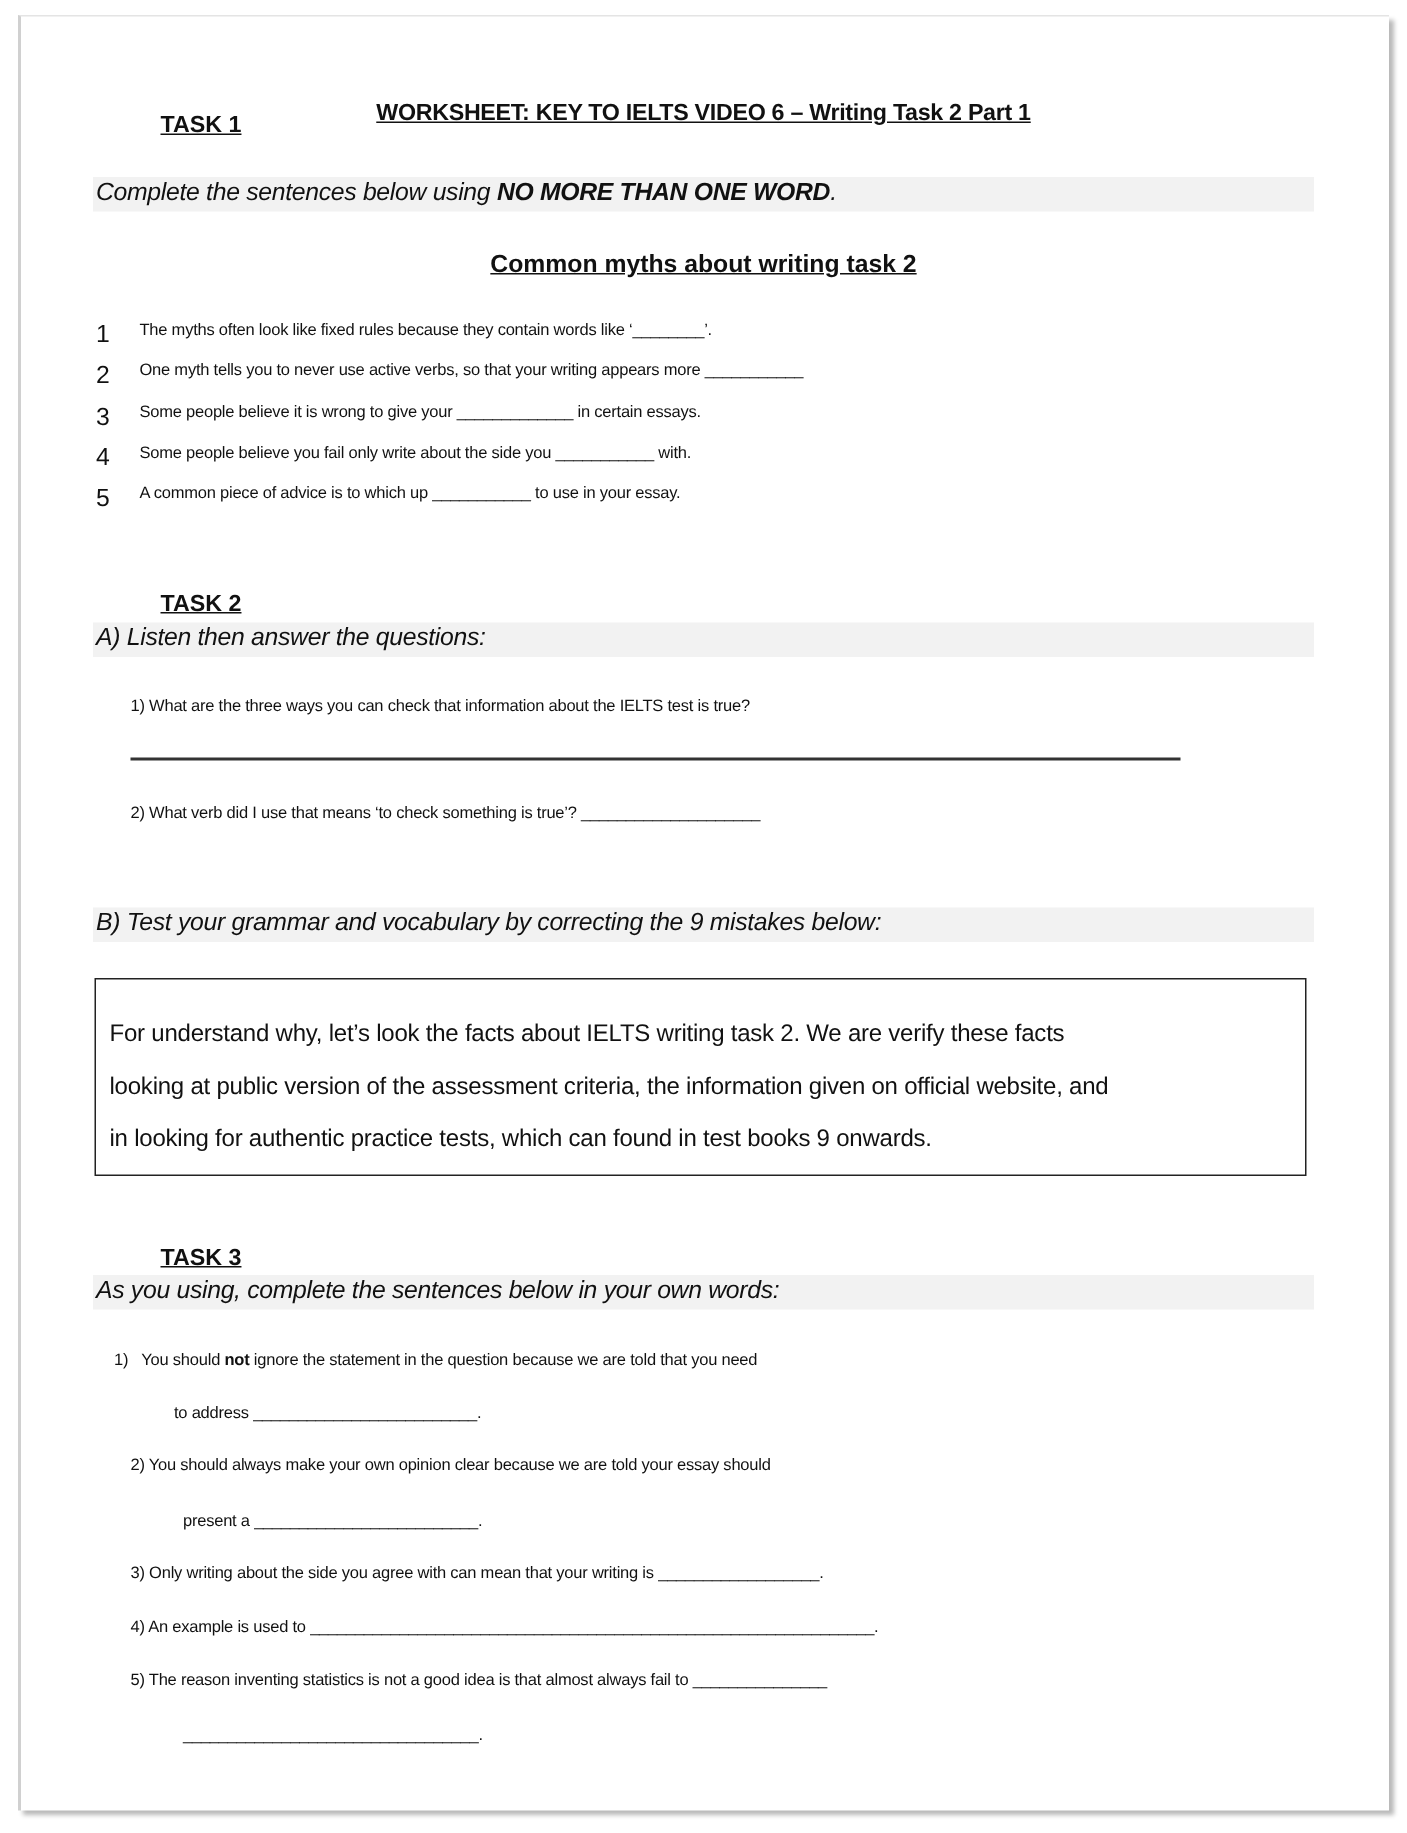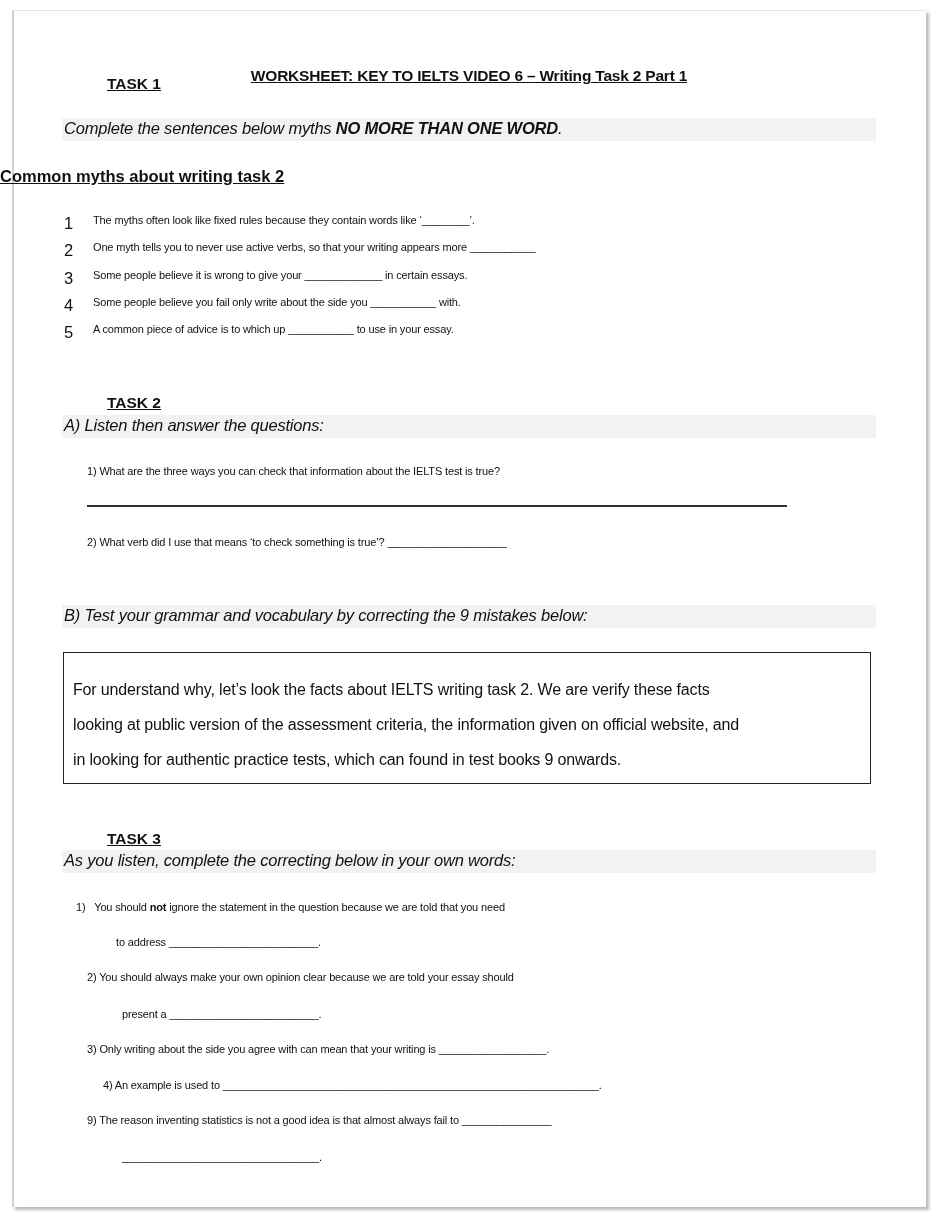--- a/index.html
+++ b/index.html
@@ -17,21 +17,21 @@
   .title {
     left: 0; width: 938px; top: 31px; text-align: center;
     font-size: 15.5px; font-weight: bold; text-decoration: underline; letter-spacing: -0.2px; margin-top: 36px;
   }
   .task-head { left: 64px; font-size: 15.5px; font-weight: bold; text-decoration: underline; margin-left: 43px; }
   .shade {
     position: absolute; left: 62px; width: 814px; height: 23px; background: #f2f2f2;
   }
   .instr { left: 64px; font-size: 16.5px; font-style: italic; letter-spacing: -0.2px; }
   .sub-title {
-    left: 0; width: 938px; text-align: left; top: 167px;
+    left: 0; width: 938px; text-align: center; top: 167px;
     font-size: 16.5px; font-weight: bold; text-decoration: underline;
   }
   .line { font-size: 11px; letter-spacing: -0.15px; }
   .num { position: absolute; left: 64px; font-size: 16.5px; }
   .t1-text { left: 93px; }
   .rule { position: absolute; height: 1.5px; background: #333; }
   .box {
     position: absolute; left: 63px; top: 652px; width: 806px; height: 130px;
     border: 1.5px solid #222;
   }
@@ -40,21 +40,21 @@
 </style>
 </head>
 <body>
 
 <div class="page"></div>
 
 <div class="abs title">WORKSHEET: KEY TO IELTS VIDEO 6 – Writing Task 2 Part 1</div>
 
 <div class="abs task-head" style="top:75px">TASK 1</div>
 <div class="shade" style="top:118px"></div>
-<div class="abs instr" style="top:119px"><span>Complete the sentences below myths </span><b>NO MORE THAN ONE WORD</b><span>.</span></div>
+<div class="abs instr" style="top:119px"><span>Complete the sentences below using </span><b>NO MORE THAN ONE WORD</b><span>.</span></div>
 <div class="abs sub-title">Common myths about writing task 2</div>
 
 <div>
   <div class="num" style="top:214px">1</div>
   <div class="abs line t1-text" style="top:214px">The myths often look like fixed rules because they contain words like ‘________’.</div>
   <div class="num" style="top:241px">2</div>
   <div class="abs line t1-text" style="top:241px">One myth tells you to never use active verbs, so that your writing appears more ___________</div>
   <div class="num" style="top:269px">3</div>
   <div class="abs line t1-text" style="top:269px">Some people believe it is wrong to give your _____________ in certain essays.</div>
   <div class="num" style="top:296px">4</div>
@@ -74,24 +74,24 @@
 <div class="shade" style="top:605px"></div>
 <div class="abs instr" style="top:606px">B) Test your grammar and vocabulary by correcting the 9 mistakes below:</div>
 
 <div class="box"></div>
 <div class="abs box-line" style="top:681px">For understand why, let’s look the facts about IELTS writing task 2. We are verify these facts</div>
 <div class="abs box-line" style="top:716px">looking at public version of the assessment criteria, the information given on official website, and</div>
 <div class="abs box-line" style="top:751px">in looking for authentic practice tests, which can found in test books 9 onwards.</div>
 
 <div class="abs task-head" style="top:830px">TASK 3</div>
 <div class="shade" style="top:850px"></div>
-<div class="abs instr" style="top:851px">As you listen, complete the correcting below in your own words:</div>
+<div class="abs instr" style="top:851px">As you using, complete the sentences below in your own words:</div>
 
 <div class="abs line" style="left:76px; top:901px"><span>1)</span>&nbsp;&nbsp;&nbsp;<span>You should </span><b>not</b><span> ignore the statement in the question because we are told that you need</span></div>
 <div class="abs line" style="left:116px; top:936px">to address _________________________.</div>
 
 <div class="abs line" style="left:87px; top:971px">2) You should always make your own opinion clear because we are told your essay should</div>
 <div class="abs line" style="left:122px; top:1008px">present a _________________________.</div>
 
 <div class="abs line" style="left:87px; top:1043px">3) Only writing about the side you agree with can mean that your writing is __________________.</div>
-<div class="abs line" style="left:103px; top:1079px">4) An example is used to _______________________________________________________________.</div>
-<div class="abs line" style="left:87px; top:1114px">9) The reason inventing statistics is not a good idea is that almost always fail to _______________</div>
+<div class="abs line" style="left:87px; top:1079px">4) An example is used to _______________________________________________________________.</div>
+<div class="abs line" style="left:87px; top:1114px">5) The reason inventing statistics is not a good idea is that almost always fail to _______________</div>
 <div class="abs line" style="left:122px; top:1151px">_________________________________.</div>
 
 </body></html>

